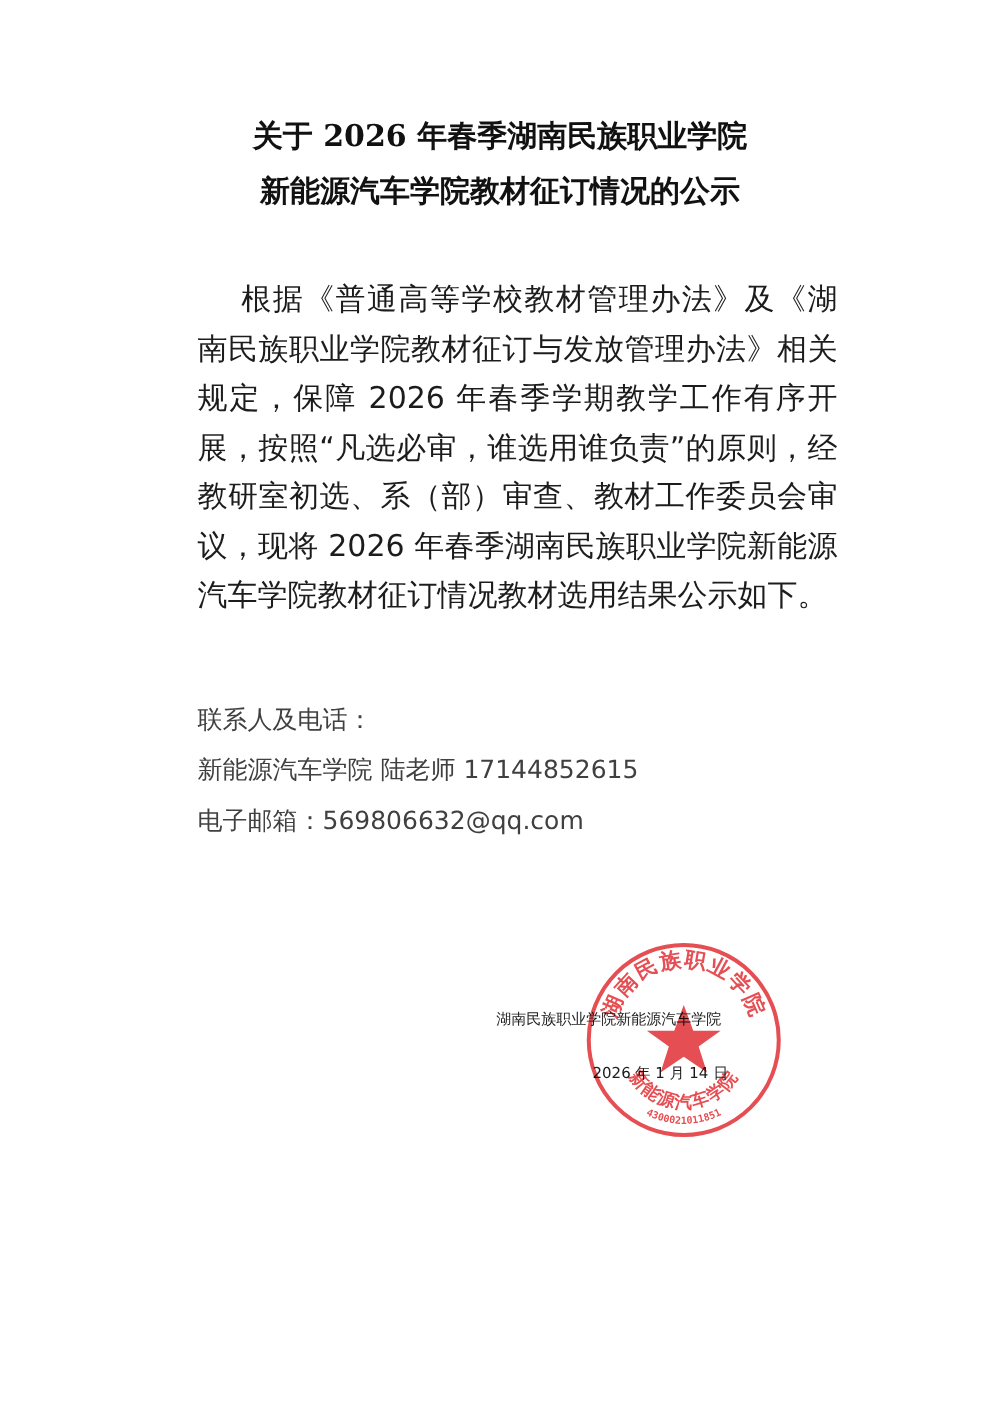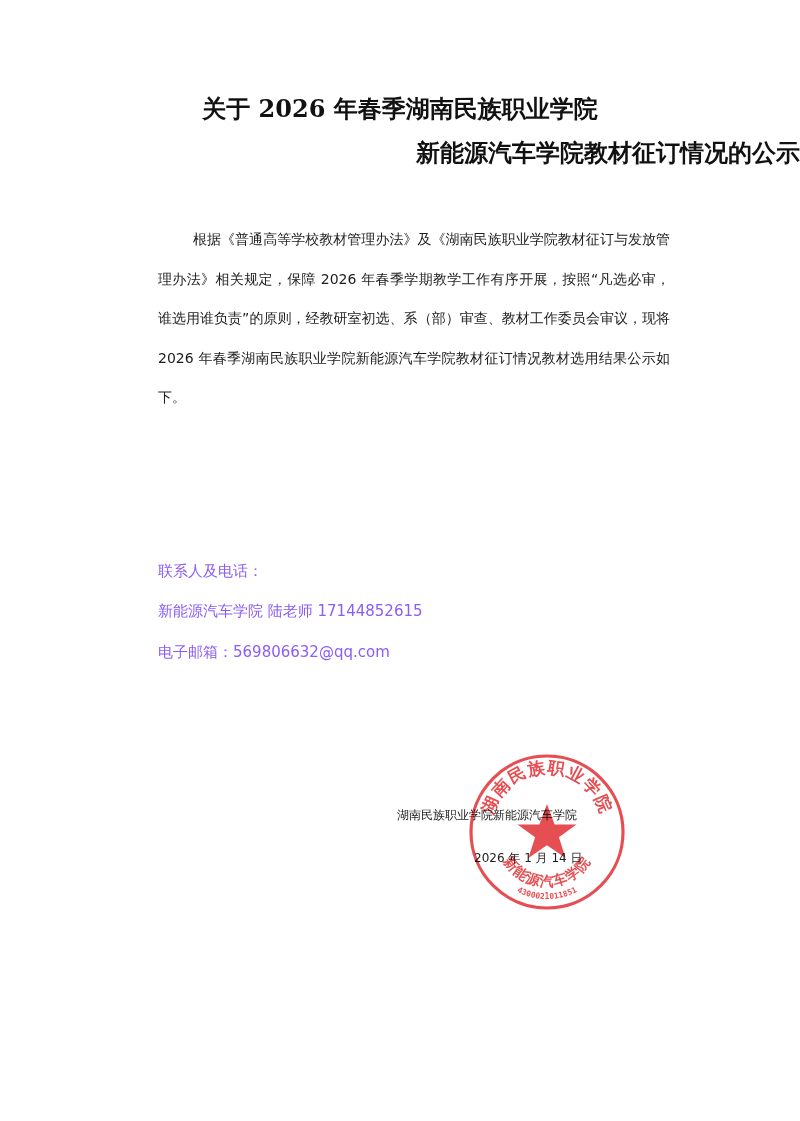--- a/index.html
+++ b/index.html
@@ -7,33 +7,33 @@
     width: 800px; height: 1121px; background: #ffffff; position: relative; overflow: hidden;
     color: #1a1a1a;
   }
   .page { position: absolute; left: 0; top: 0; width: 800px; height: 996px; }
   .title {
     position: absolute; left: 0; width: 800px; text-align: center;
     font-family: "DejaVu Serif", "Liberation Serif", serif;
     font-weight: bold; font-size: 24px; color: #111;
   }
   .title.l1 { top: 93px; }
-  .title.l2 { top: 137px; text-align: right; }
+  .title.l2 { top: 137px; }
   .body-text {
     position: absolute; left: 158px; width: 512px;
     font-family: "DejaVu Sans", "Liberation Sans", sans-serif;
-    font-size: 14px; color: #1c1c1c; line-height: 39.5px;
+    font-size: 24px; color: #1c1c1c; line-height: 39.5px;
     text-align: justify; text-align-last: left;
   }
   .para1 { top: 220px; text-indent: 35px; }
   .para2 { top: 424px; text-indent: 35px; }
   .contact-line {
     position: absolute; left: 158px;
     font-family: "DejaVu Sans", "Liberation Sans", sans-serif;
-    font-size: 15px; color: #8b5cf6; white-space: nowrap;
+    font-size: 20px; color: #404040; white-space: nowrap;
   }
   .c1 { top: 562px; }
   .c2 { top: 602px; }
   .c3 { top: 643px; }
   .c4 { top: 684px; }
   .sign {
     position: absolute; font-family: "DejaVu Sans", "Liberation Sans", sans-serif;
     font-size: 12px; color: #1c1c1c; white-space: nowrap; z-index: 1;
   }
   .sign-org { left: 397px; top: 807px; }

